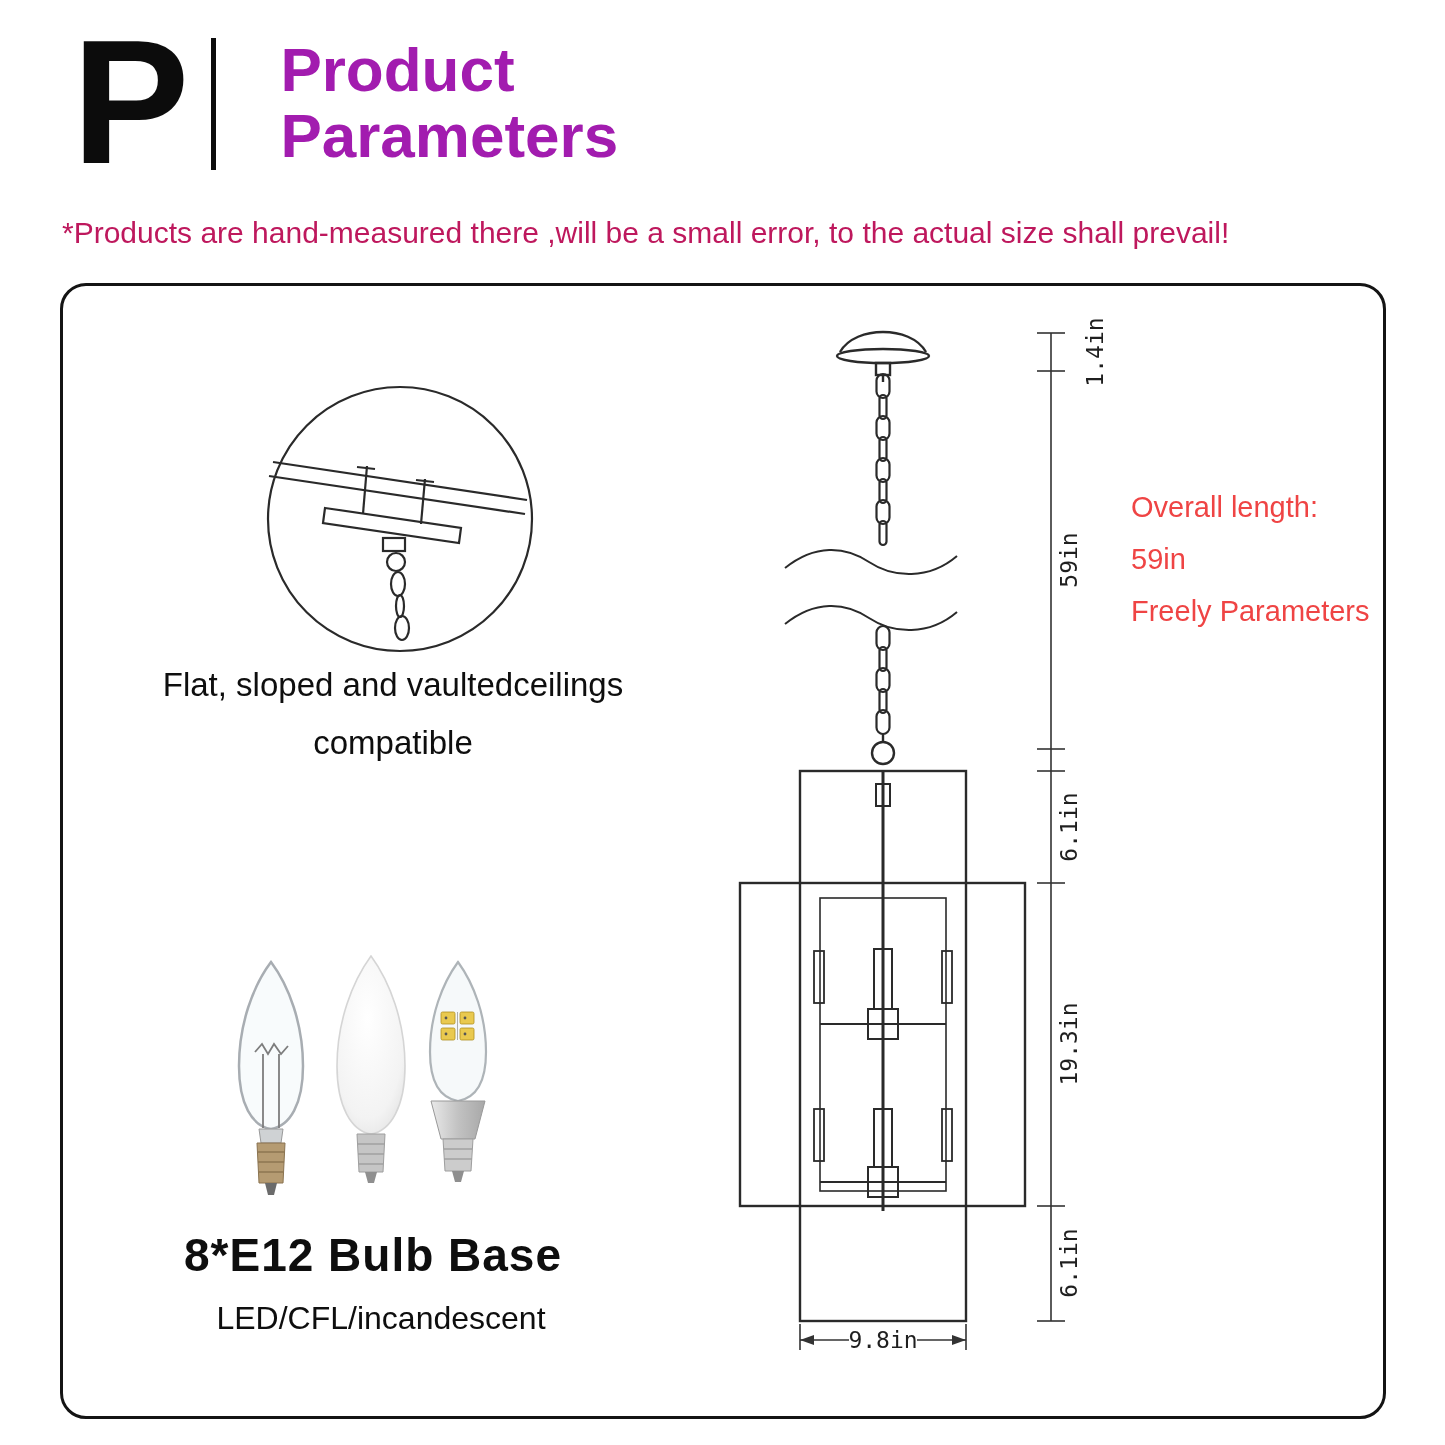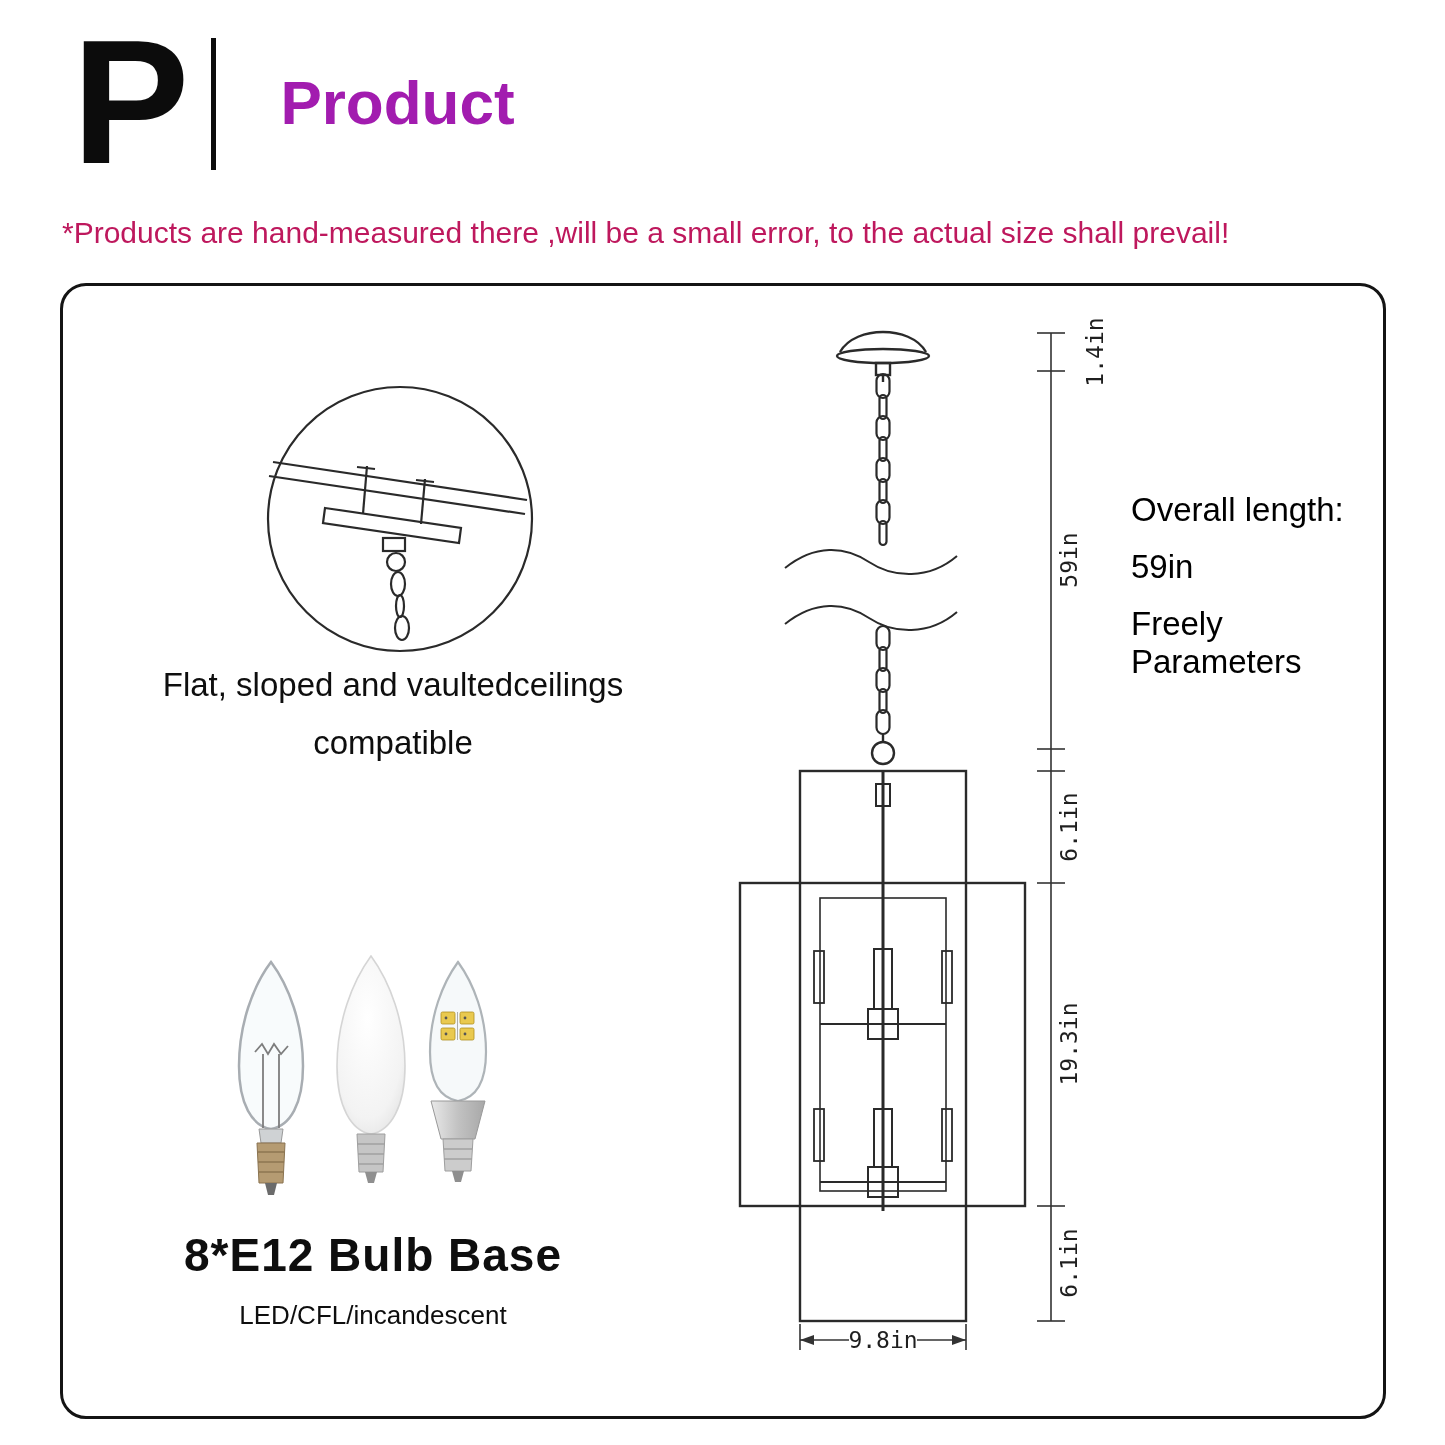--- a/index.html
+++ b/index.html
@@ -14,38 +14,39 @@
 
   .disclaimer { position:absolute; left:62px; top:216px; font-size:30px; color:#be185d; }
 
   .main-box { position:absolute; left:60px; top:283px; width:1326px; height:1136px; border:3px solid #141414; border-radius:26px; background:#ffffff; }
   .box-svg { position:absolute; left:0; top:0; width:1320px; height:1130px; }
 
   .caption { position:absolute; text-align:center; color:#0e0e0e; }
   .cap-ceiling-1 { left:0; top:380px; width:660px; font-size:33px; }
   .cap-ceiling-2 { left:0; top:438px; width:660px; font-size:33px; }
   .bulb-title { left:0; top:942px; width:620px; font-size:46px; font-weight:700; letter-spacing:1px; }
-  .bulb-subtitle { left:0; top:1014px; width:620px; font-size:26px; }
-
-  .overall { position:absolute; left:1068px; top:205px; font-size:33px; color:#000000; }
+  .bulb-subtitle { left:8px; top:1014px; width:620px; font-size:32px; }
+
+  .overall { position:absolute; left:1068px; top:205px; font-size:29px; color:#ef4444; }
   .overall div { margin-bottom:19px; }
 
   .draw { stroke:#2a2a2a; fill:none; }
   .dim-text { font-family:"DejaVu Sans Mono", monospace; font-size:23px; fill:#1f1f1f; stroke:none; }
 </style>
 </head>
 <body>
 
 <div class="page">
 
   <div class="brand">
     <div class="brand-letter" title="P">P</div>
     <div class="brand-divider"></div>
     <div class="brand-title">
       <span>Product</span>
+      <span>Parameters</span>
     </div>
   </div>
 
   <div class="disclaimer">*Products are hand-measured there ,will be a small error, to the actual size shall prevail!</div>
 
   <div class="main-box">
 
     <svg class="box-svg" viewBox="0 0 1320 1130">
       <defs>
         <g id="clink-w">

